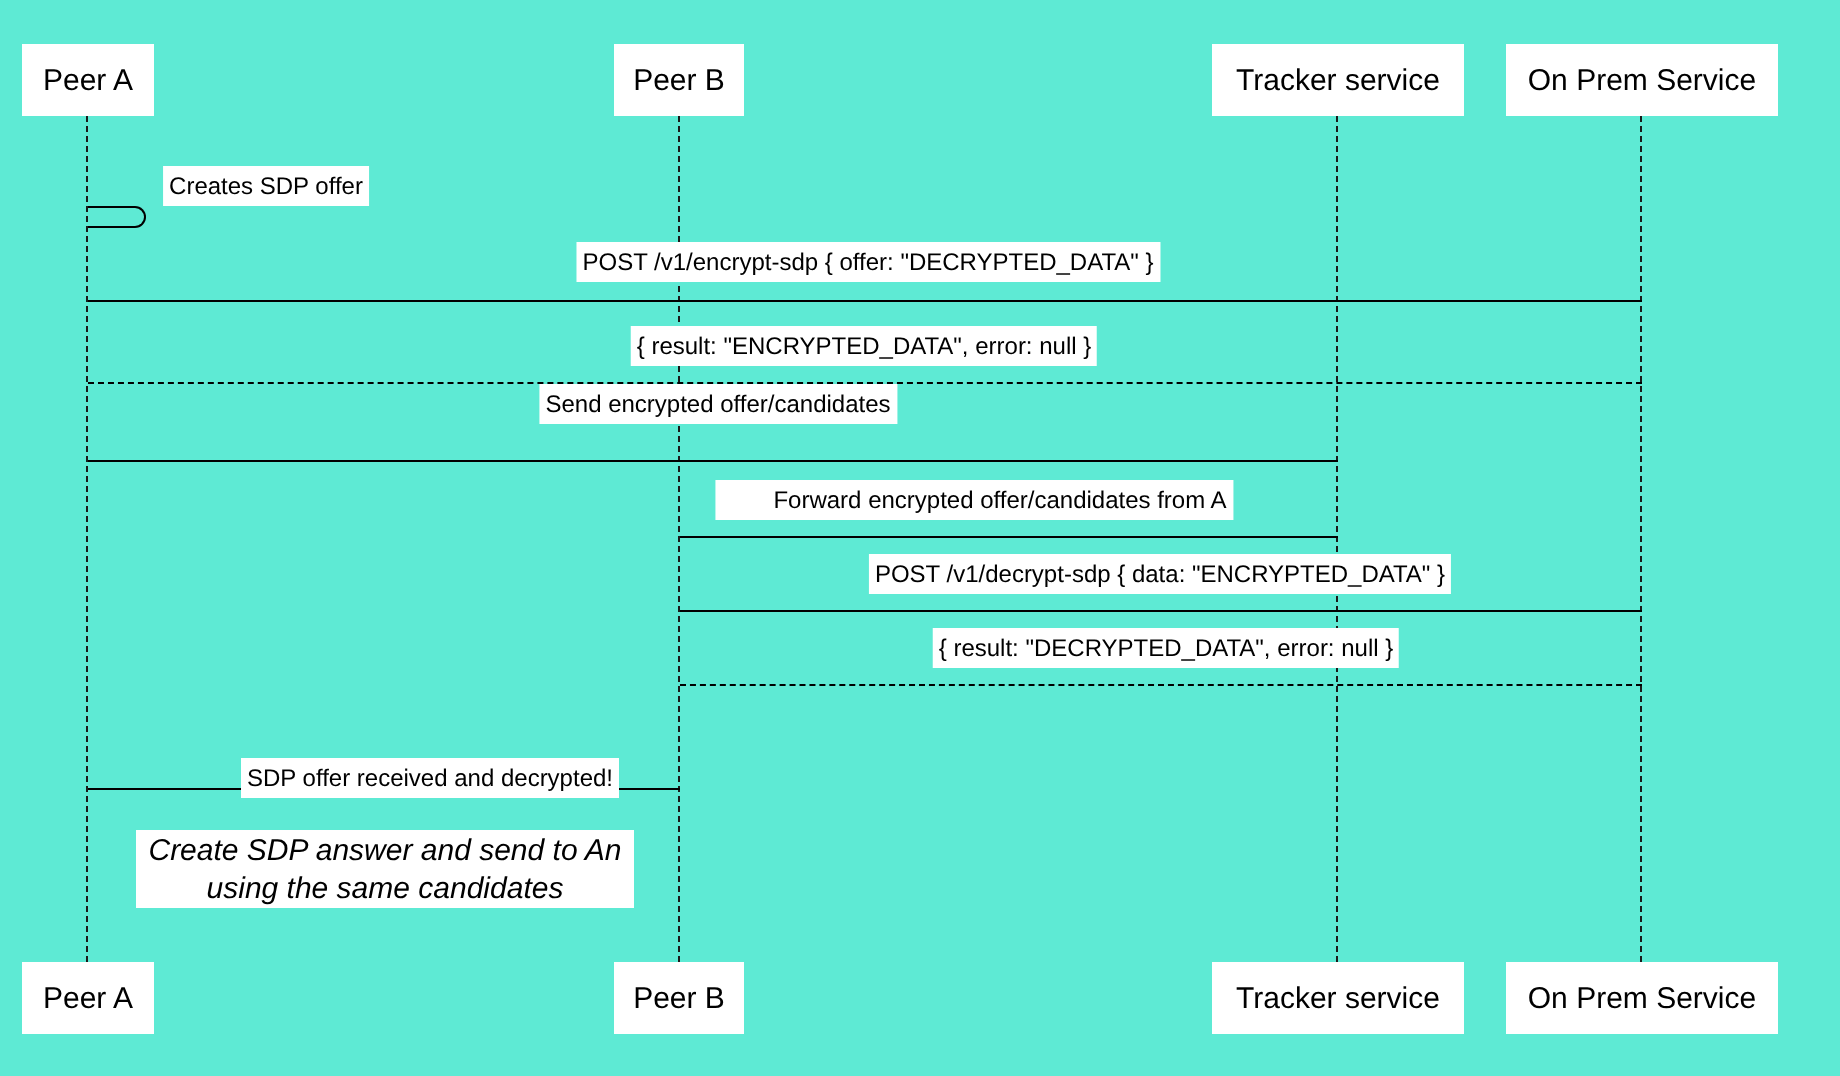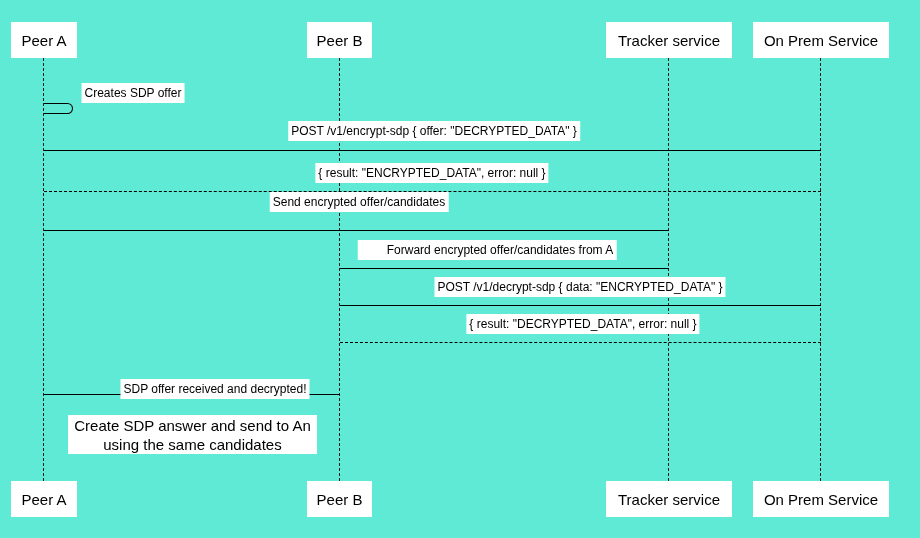--- a/index.html
+++ b/index.html
@@ -103,21 +103,21 @@
 
   <div class="msg" style="left:133px;top:83px;">Creates SDP offer</div>
   <div class="msg" style="left:434px;top:121px;">POST /v1/encrypt-sdp { offer: "DECRYPTED_DATA" }</div>
   <div class="msg" style="left:432px;top:163px;">{ result: "ENCRYPTED_DATA", error: null }</div>
   <div class="msg" style="left:359px;top:192px;">Send encrypted offer/candidates</div>
   <div class="msg" style="left:487px;top:240px;padding-left:29px;">Forward encrypted offer/candidates from A</div>
   <div class="msg" style="left:580px;top:277px;">POST /v1/decrypt-sdp { data: "ENCRYPTED_DATA" }</div>
   <div class="msg" style="left:583px;top:314px;">{ result: "DECRYPTED_DATA", error: null }</div>
   <div class="msg" style="left:195px;top:379px;margin-left:20px;">SDP offer received and decrypted!</div>
 
-  <div class="note-box" style="left:68px;top:415px;width:249px;height:39px;">
+  <div class="note-box" style="left:68px;top:415px;width:249px;height:39px;font-style:italic;">
     <div>Create SDP answer and send to An</div>
     <div>using the same candidates</div>
   </div>
 
   <div class="actor-box" style="left:11px;top:481px;width:66px;">
     <span>Peer A</span>
   </div>
   <div class="actor-box" style="left:307px;top:481px;width:65px;">
     <span>Peer B</span>
   </div>

